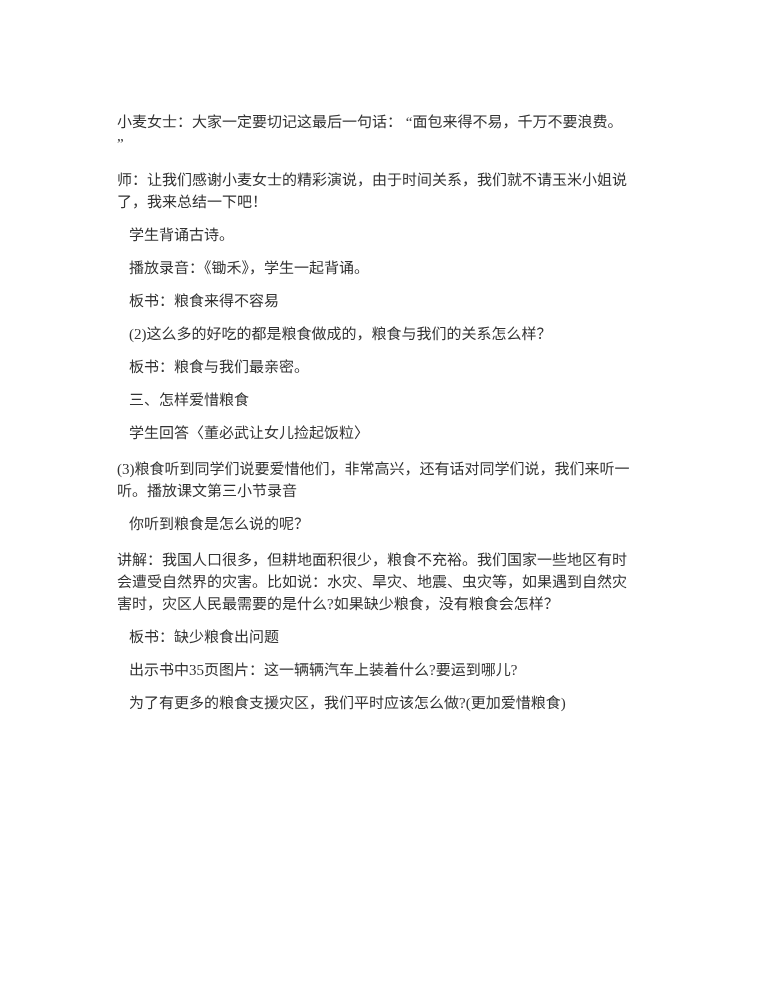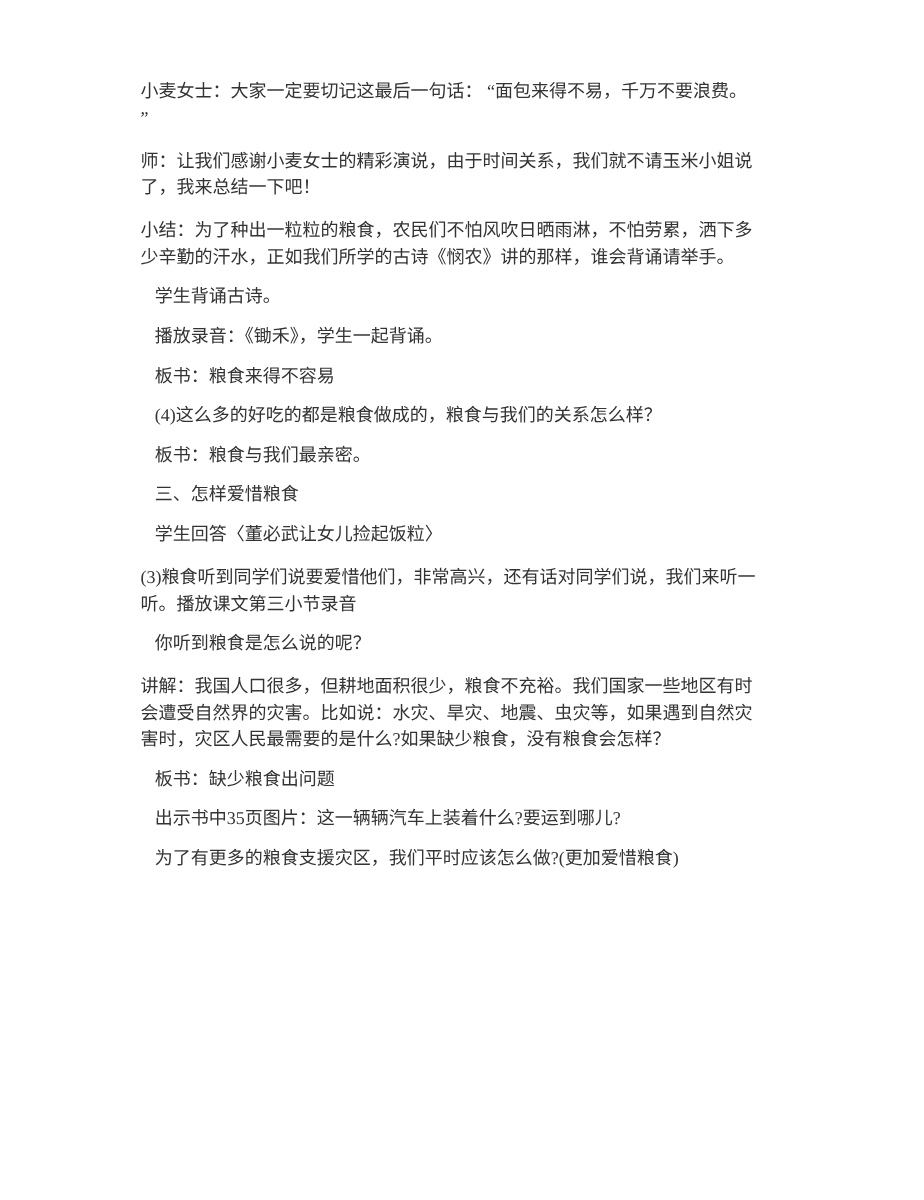--- a/index.html
+++ b/index.html
@@ -9,21 +9,21 @@
   }
   body {
     width: 770px;
     height: 1000px;
     overflow: hidden;
   }
   .page {
     box-sizing: border-box;
     width: 770px;
     height: 712px;
-    padding: 66px 110px 0 117px;
+    padding: 111px 110px 0 117px;
     background: var(--page-bg, #ffffff);
   }
   .doc-body p.para {
     font-family: "Liberation Serif", "DejaVu Serif", serif;
     font-size: 15px;
     line-height: 22px;
     color: var(--text-color, #333333);
     margin: 0 0 11px 0;
     white-space: pre-wrap;
     word-break: break-all;
@@ -37,26 +37,24 @@
 </style>
 </head>
 <body>
 
 <main class="page">
   <div class="doc-body">
       <p class="para">小麦女士：大家一定要切记这最后一句话： “面包来得不易，千万不要浪费。
 ”</p>
       <p class="para spaced">师：让我们感谢小麦女士的精彩演说，由于时间关系，我们就不请玉米小姐说
 了，我来总结一下吧！</p>
-      <p class="para spaced">小结：为了种出一粒粒的粮食，农民们不怕风吹日晒雨淋，不怕劳累，洒下多
-少辛勤的汗水，正如我们所学的古诗《悯农》讲的那样，谁会背诵请举手。</p>
       <p class="para indent">学生背诵古诗。</p>
       <p class="para indent">播放录音：《锄禾》，学生一起背诵。</p>
       <p class="para indent">板书：粮食来得不容易</p>
-      <p class="para indent">(4)这么多的好吃的都是粮食做成的，粮食与我们的关系怎么样？</p>
+      <p class="para indent">(2)这么多的好吃的都是粮食做成的，粮食与我们的关系怎么样？</p>
       <p class="para indent">板书：粮食与我们最亲密。</p>
       <p class="para indent">三、怎样爱惜粮食</p>
       <p class="para indent">学生回答〈董必武让女儿捡起饭粒〉</p>
       <p class="para spaced">(3)粮食听到同学们说要爱惜他们，非常高兴，还有话对同学们说，我们来听一
 听。播放课文第三小节录音</p>
       <p class="para indent">你听到粮食是怎么说的呢？</p>
       <p class="para spaced">讲解：我国人口很多，但耕地面积很少，粮食不充裕。我们国家一些地区有时
 会遭受自然界的灾害。比如说：水灾、旱灾、地震、虫灾等，如果遇到自然灾
 害时，灾区人民最需要的是什么?如果缺少粮食，没有粮食会怎样？</p>
       <p class="para indent">板书：缺少粮食出问题</p>

